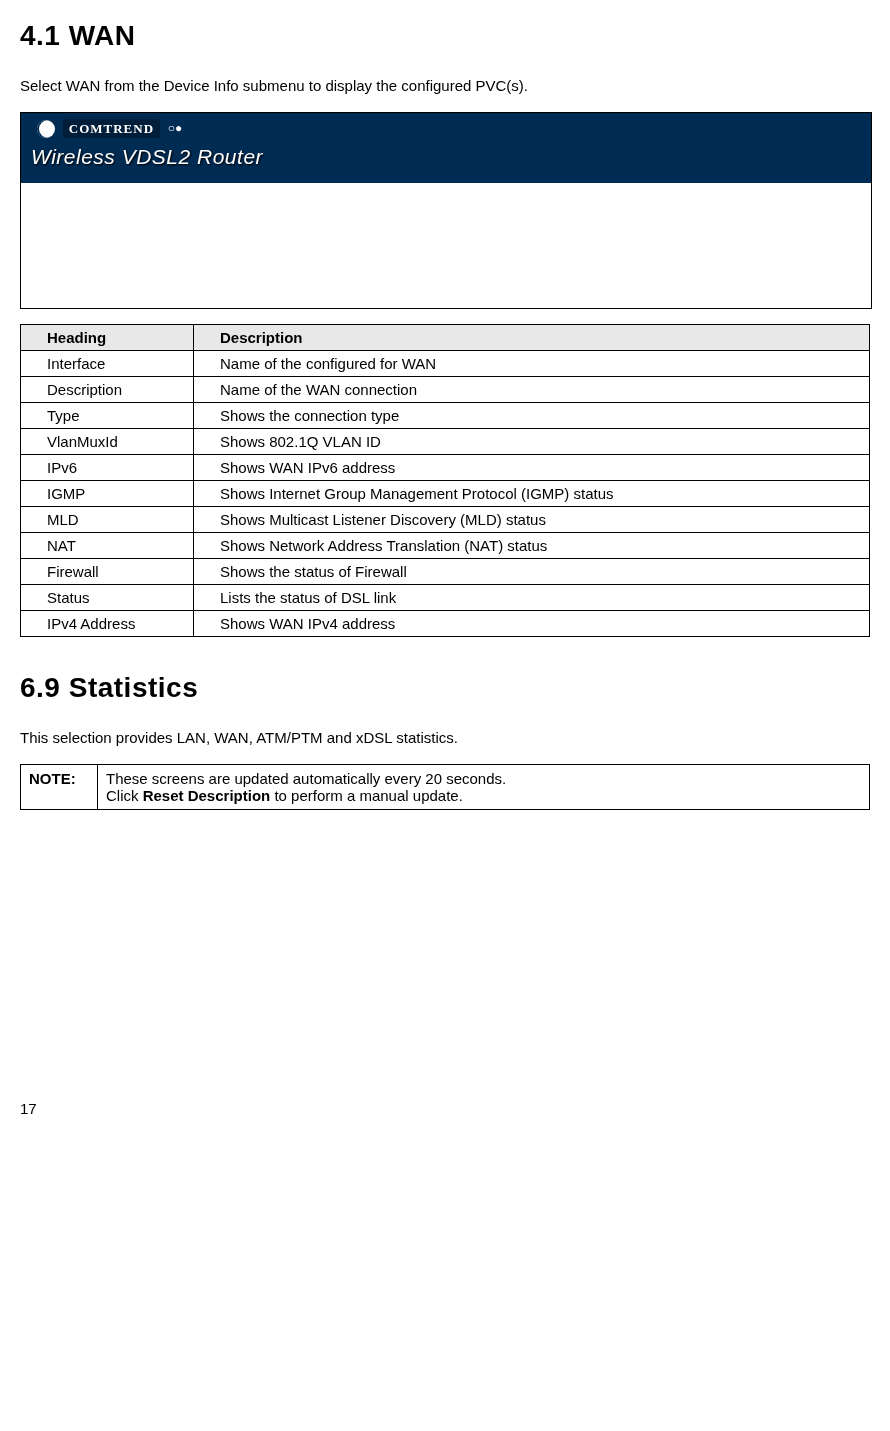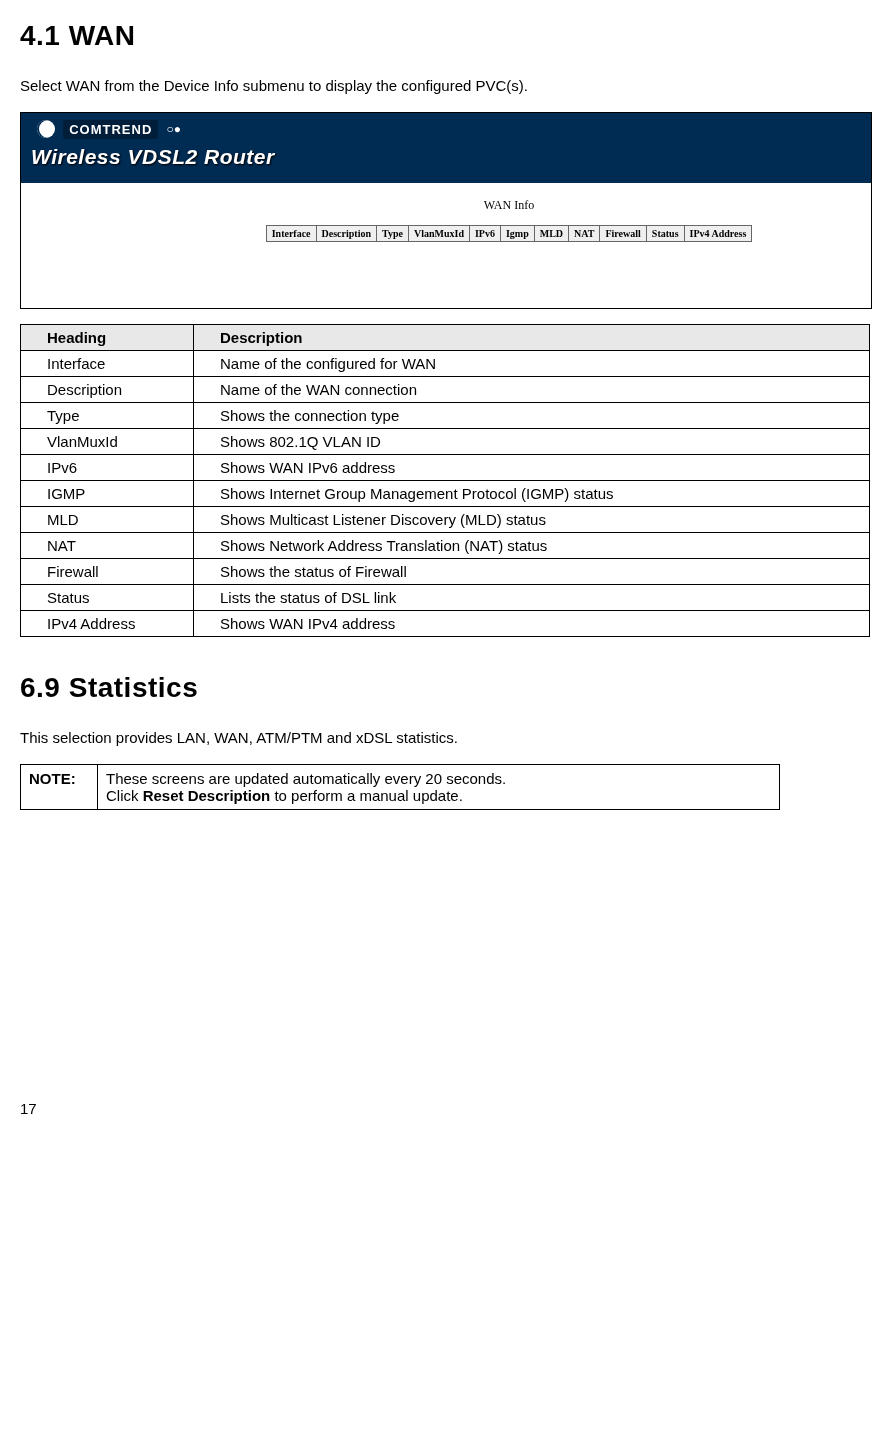--- a/index.html
+++ b/index.html
@@ -32,36 +32,37 @@
     }
     .topbanner {
       background: #002b53;
       height: 70px;
       position: relative;
     }
     .logo-wrap {
       position: absolute;
       top: 6px;
       left: 16px;
+      font-family: Liberation Serif, serif;
     }
     .logo-circle {
       display:inline-block; width:18px;height:18px;border-radius:50%;
       background:#fff;vertical-align:middle;margin-right:4px;
       box-shadow:2px 0 0 #002b53 inset;
     }
     .comtrend {
       color:#fff;font-weight:bold;font-size:13px;letter-spacing:1px;
       vertical-align:middle;
       background:#001d3a;padding:2px 6px;border-radius:3px;margin-right:4px;
     }
     .small-dots { color:#fff; font-size:12px; vertical-align:middle;}
     .router-title {
       color:#fff;
       font-family: "Arial Black", Arial, sans-serif;
-      font-weight:700;
+      font-weight:400;
       font-style: italic;
       font-size:21px;
       position:absolute; top:32px; left:10px;
       text-shadow:1px 1px 2px #000;
       letter-spacing:0.5px;
     }
     
     .sidebar {
       position:absolute; top:95px; left:4px; width:120px;
       font-family: Verdana; font-size:12px; color:#000;
@@ -88,21 +89,21 @@
     }
     table.desc th, table.desc td {
       border:1px solid #000; padding:4px 26px; text-align:left; font-size:15px;
       font-family: Verdana, sans-serif; vertical-align:top;
     }
     table.desc th { background:#e8e8e8; font-weight:bold;}
     table.desc .col-h { width:120px; }
 
     
     table.note {
-      border-collapse: collapse; width:760px; margin-top:12px;
+      border-collapse: collapse; width:850px; margin-top:12px;
     }
     table.note td {
       border:1px solid #000; padding:5px 8px; font-size:15px; vertical-align:top;
     }
     .note-label { font-weight:bold; width:60px;}
     .bold { font-weight:bold;}
 
     .page-num { text-align:left; margin-top:290px; font-size:15px;}
   </style>
 </head>
@@ -119,40 +120,20 @@
   <div class="topbanner">
     <div class="logo-wrap">
       <span class="logo-circle"></span>
       <span class="comtrend">COMTREND</span>
       <span class="small-dots">○●</span>
     </div>
     <div class="router-title">Wireless VDSL2 Router</div>
   </div>
 
 
-  <div class="rightpane">
-    <div class="waninfo-label">WAN Info</div>
-    <table class="waninfo">
-      <tbody>
-          <tr>
-        <th>Interface</th>
-        <th>Description</th>
-        <th>Type</th>
-        <th>VlanMuxId</th>
-        <th>IPv6</th>
-        <th>Igmp</th>
-        <th>MLD</th>
-        <th>NAT</th>
-        <th>Firewall</th>
-        <th>Status</th>
-        <th>IPv4 Address</th>
-      </tr>
-    </tbody>
-      </table>
-  </div>
 </div>
 
 <table class="desc">
   <tbody>
       <tr>
     <th class="col-h">Heading</th>
     <th>Description</th>
   </tr>
   <tr>
         <td>Interface</td>

